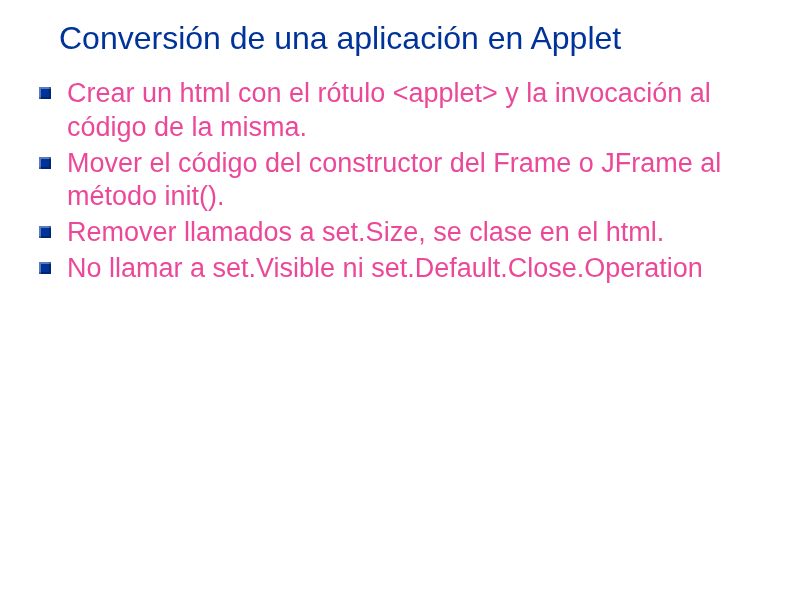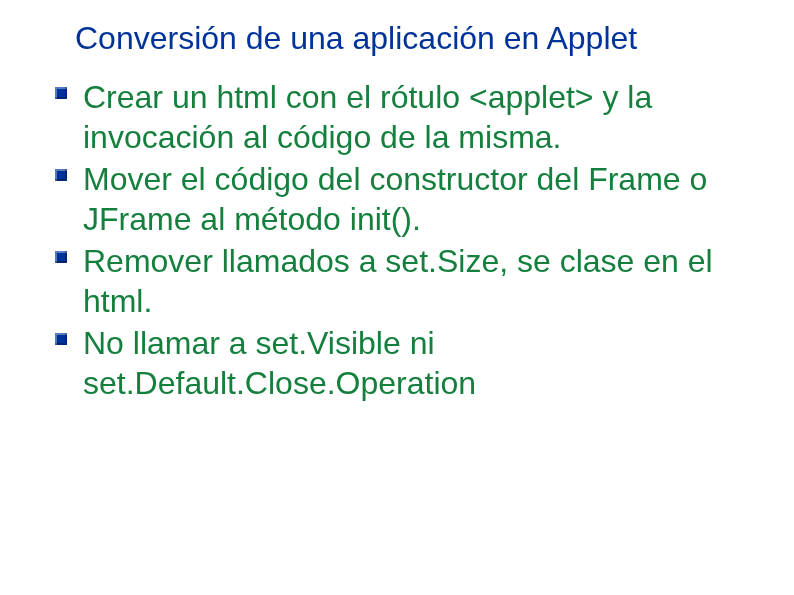--- a/index.html
+++ b/index.html
@@ -6,43 +6,43 @@
     margin: 0;
     padding: 0;
     width: 794px;
     height: 595px;
     background: #ffffff;
     font-family: Arial, Helvetica, sans-serif;
     box-sizing: border-box;
     overflow: hidden;
   }
   .slide {
-    padding: 20px 40px 20px 40px;
+    padding: 20px 40px 20px 24px;
     box-sizing: border-box;
     width: 100%;
     height: 100%;
   }
   .title {
     color: #003399;
     font-size: 32px;
     font-weight: normal;
     margin: 0 0 20px 35px;
     font-family: Arial, Helvetica, sans-serif;
   }
   .bullet-list {
     list-style: none;
     padding: 0;
     margin: 0 0 0 15px;
   }
   .bullet-list li {
     position: relative;
     padding-left: 28px;
     margin-bottom: 2px;
-    color: #15803d;
-    font-size: 32px;
+    color: #ec4899;
+    font-size: 27px;
     line-height: 1.25;
   }
   .bullet-list li::before {
     content: "";
     position: absolute;
     left: 0;
     top: 10px;
     width: 12px;
     height: 12px;
     background: #003399;

